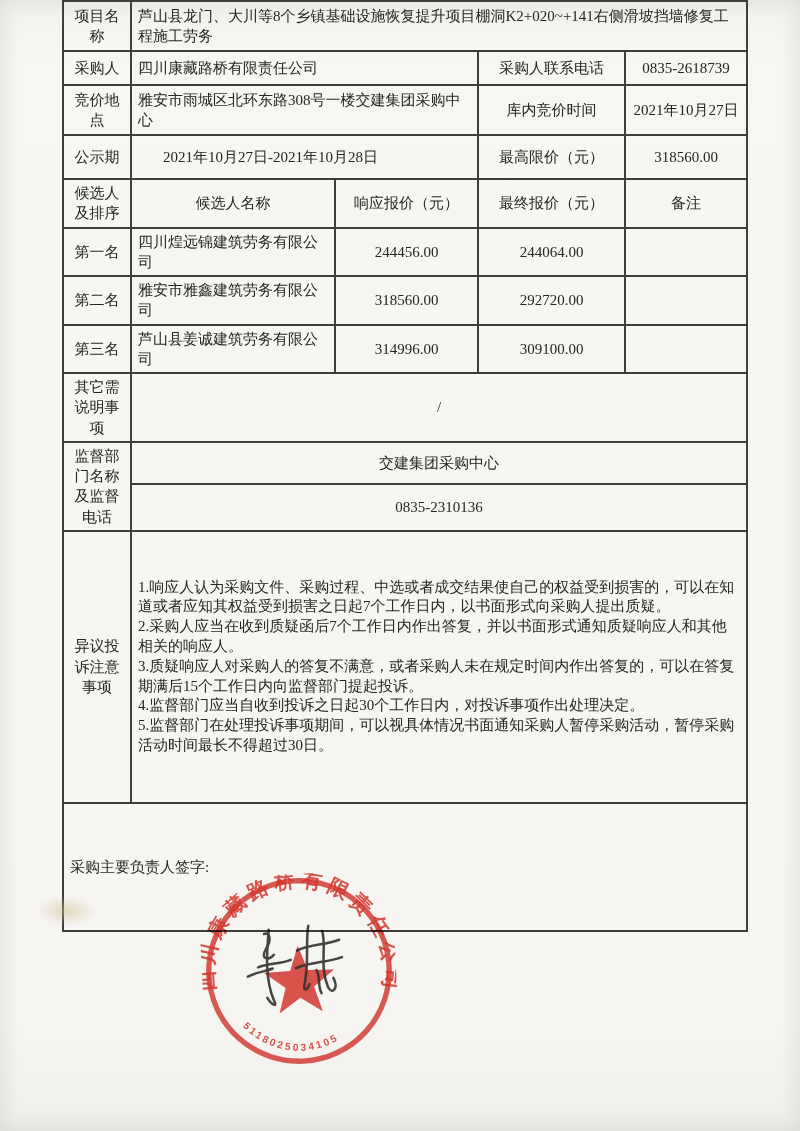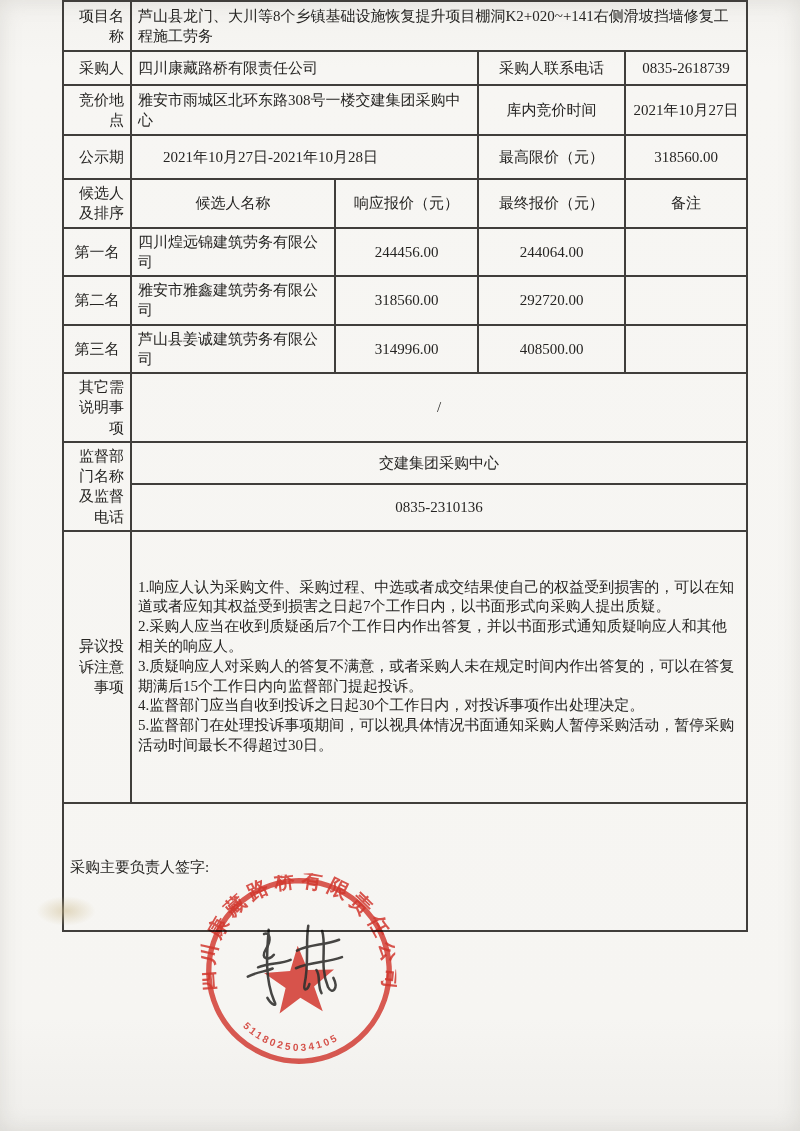--- a/index.html
+++ b/index.html
@@ -33,21 +33,21 @@
     font-size:15px;
     line-height:1.35;
   }
   table.doc td{
     border:2px solid #403e3b;
     padding:3px 6px;
     vertical-align:middle;
     word-break:break-all;
     font-weight:400;
   }
-  td.lbl{text-align:right;}
+  td.lbl{text-align:center;}
   td.ctr{text-align:center;}
   td.val{text-align:left;padding-left:10px;}
   tr.r-project{height:50px;}
   tr.r-purchaser{height:34px;}
   tr.r-place{height:50px;}
   tr.r-period{height:44px;}
   tr.r-chead{height:48px;}
   tr.r-cand1{height:48px;}
   tr.r-cand2{height:46px;}
   tr.r-cand3{height:46px;padding-left:11px;}
@@ -137,21 +137,21 @@
       <td class="val">雅安市雅鑫建筑劳务有限公司</td>
       <td class="ctr">318560.00</td>
       <td class="ctr">292720.00</td>
       <td class="ctr"></td>
     </tr>
 
     <tr class="r-cand3">
       <td class="ctr">第三名</td>
       <td class="val">芦山县姜诚建筑劳务有限公司</td>
       <td class="ctr">314996.00</td>
-      <td class="ctr">408500.00</td>
+      <td class="ctr">309100.00</td>
       <td class="ctr"></td>
     </tr>
 
     <tr class="r-other">
       <td class="lbl">其它需说明事项</td>
       <td class="ctr" colspan="4">/</td>
     </tr>
 
     <tr class="r-sup1">
       <td class="lbl" rowspan="2">监督部门名称及监督电话</td>

